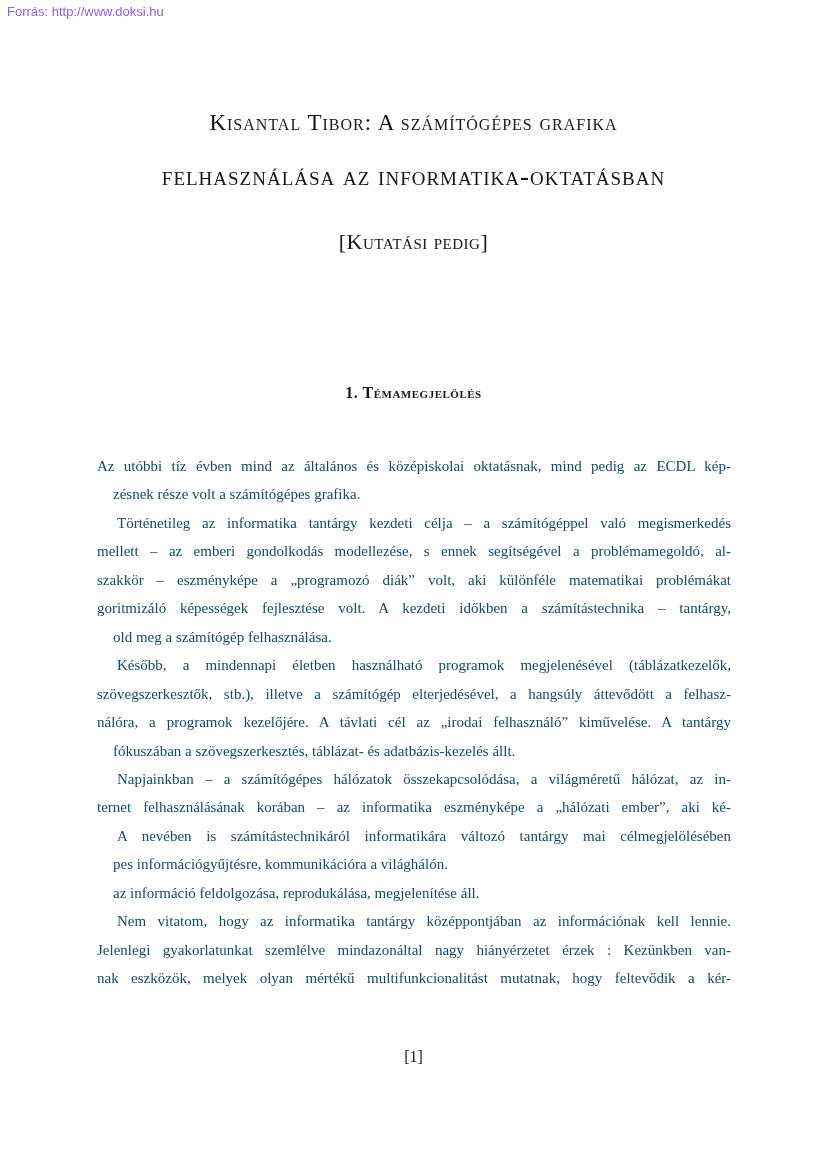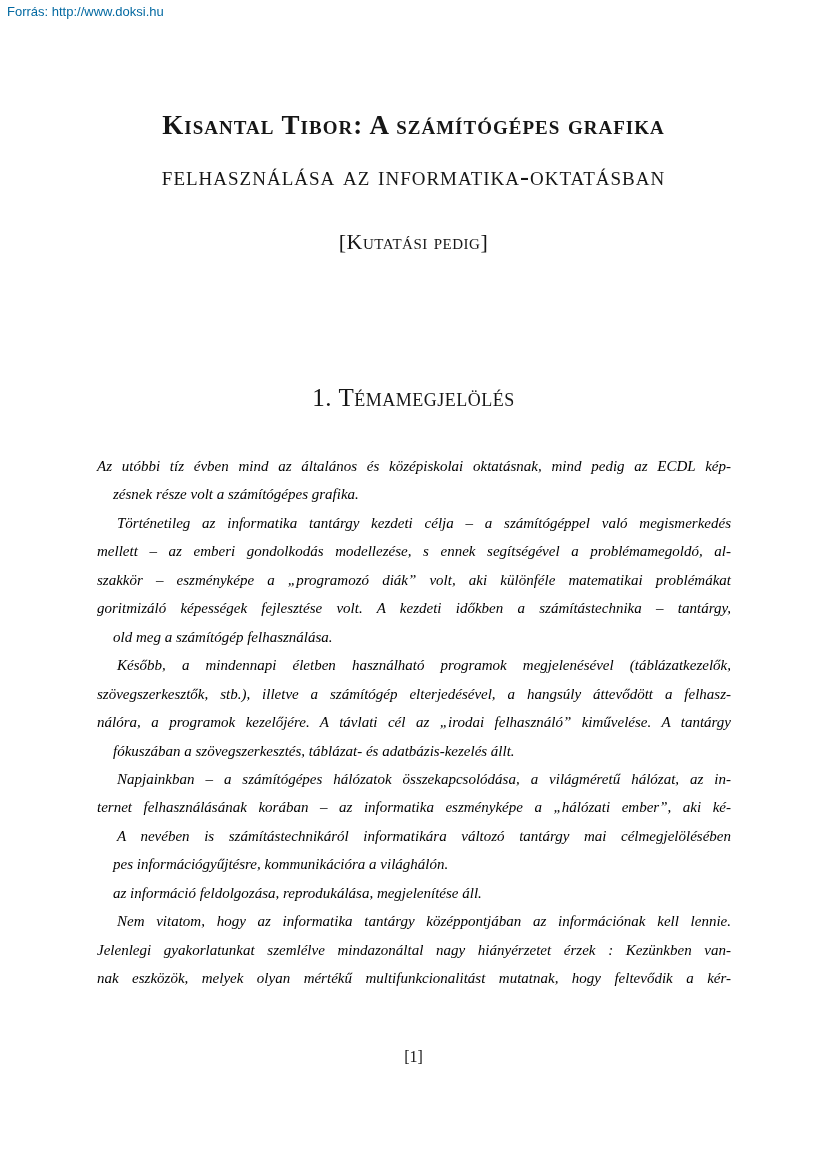--- a/index.html
+++ b/index.html
@@ -15,62 +15,61 @@
     color: #161616;
     font-family: "Liberation Serif", serif;
     overflow: hidden;
   }
   .source-note {
     position: absolute;
     left: 7px;
     top: 4px;
     font-family: "Liberation Sans", sans-serif;
     font-size: 13px;
-    color: #0369a1;
+    color: #8b5cf6;
   }
   .centered {
     position: absolute;
     left: 0;
     right: 0;
     text-align: center;
   }
   .title-line1 {
     top: 110px;
-    font-size: 27px;
+    font-size: 23px;
     font-variant: small-caps;
     letter-spacing: 1px;
-    font-weight: bold;
   }
   .title-line2 {
     top: 161px;
     font-size: 27px;
     font-variant: small-caps;
     letter-spacing: 1px;
   }
   .subtitle {
     top: 229px;
     font-size: 22px;
     font-variant: small-caps;
     letter-spacing: 0.5px;
   }
   .section-heading {
     top: 384px;
-    font-size: 25px;
+    font-size: 16px;
     font-variant: small-caps;
     letter-spacing: 0.5px;
+    font-weight: bold;
   }
   .body-text {
     position: absolute;
     top: 452px;
     left: 97px;
     width: 634px;
     font-size: 15px;
     line-height: 28.45px;
-    color: #000000;
-    font-style: italic;
+    color: #0c4a6e;
   }
   .line {
     text-align: justify;
     text-align-last: justify;
     text-justify: inter-word;
   }
   .line.last {
     text-align-last: left;
     margin-left: 16px;
   }

